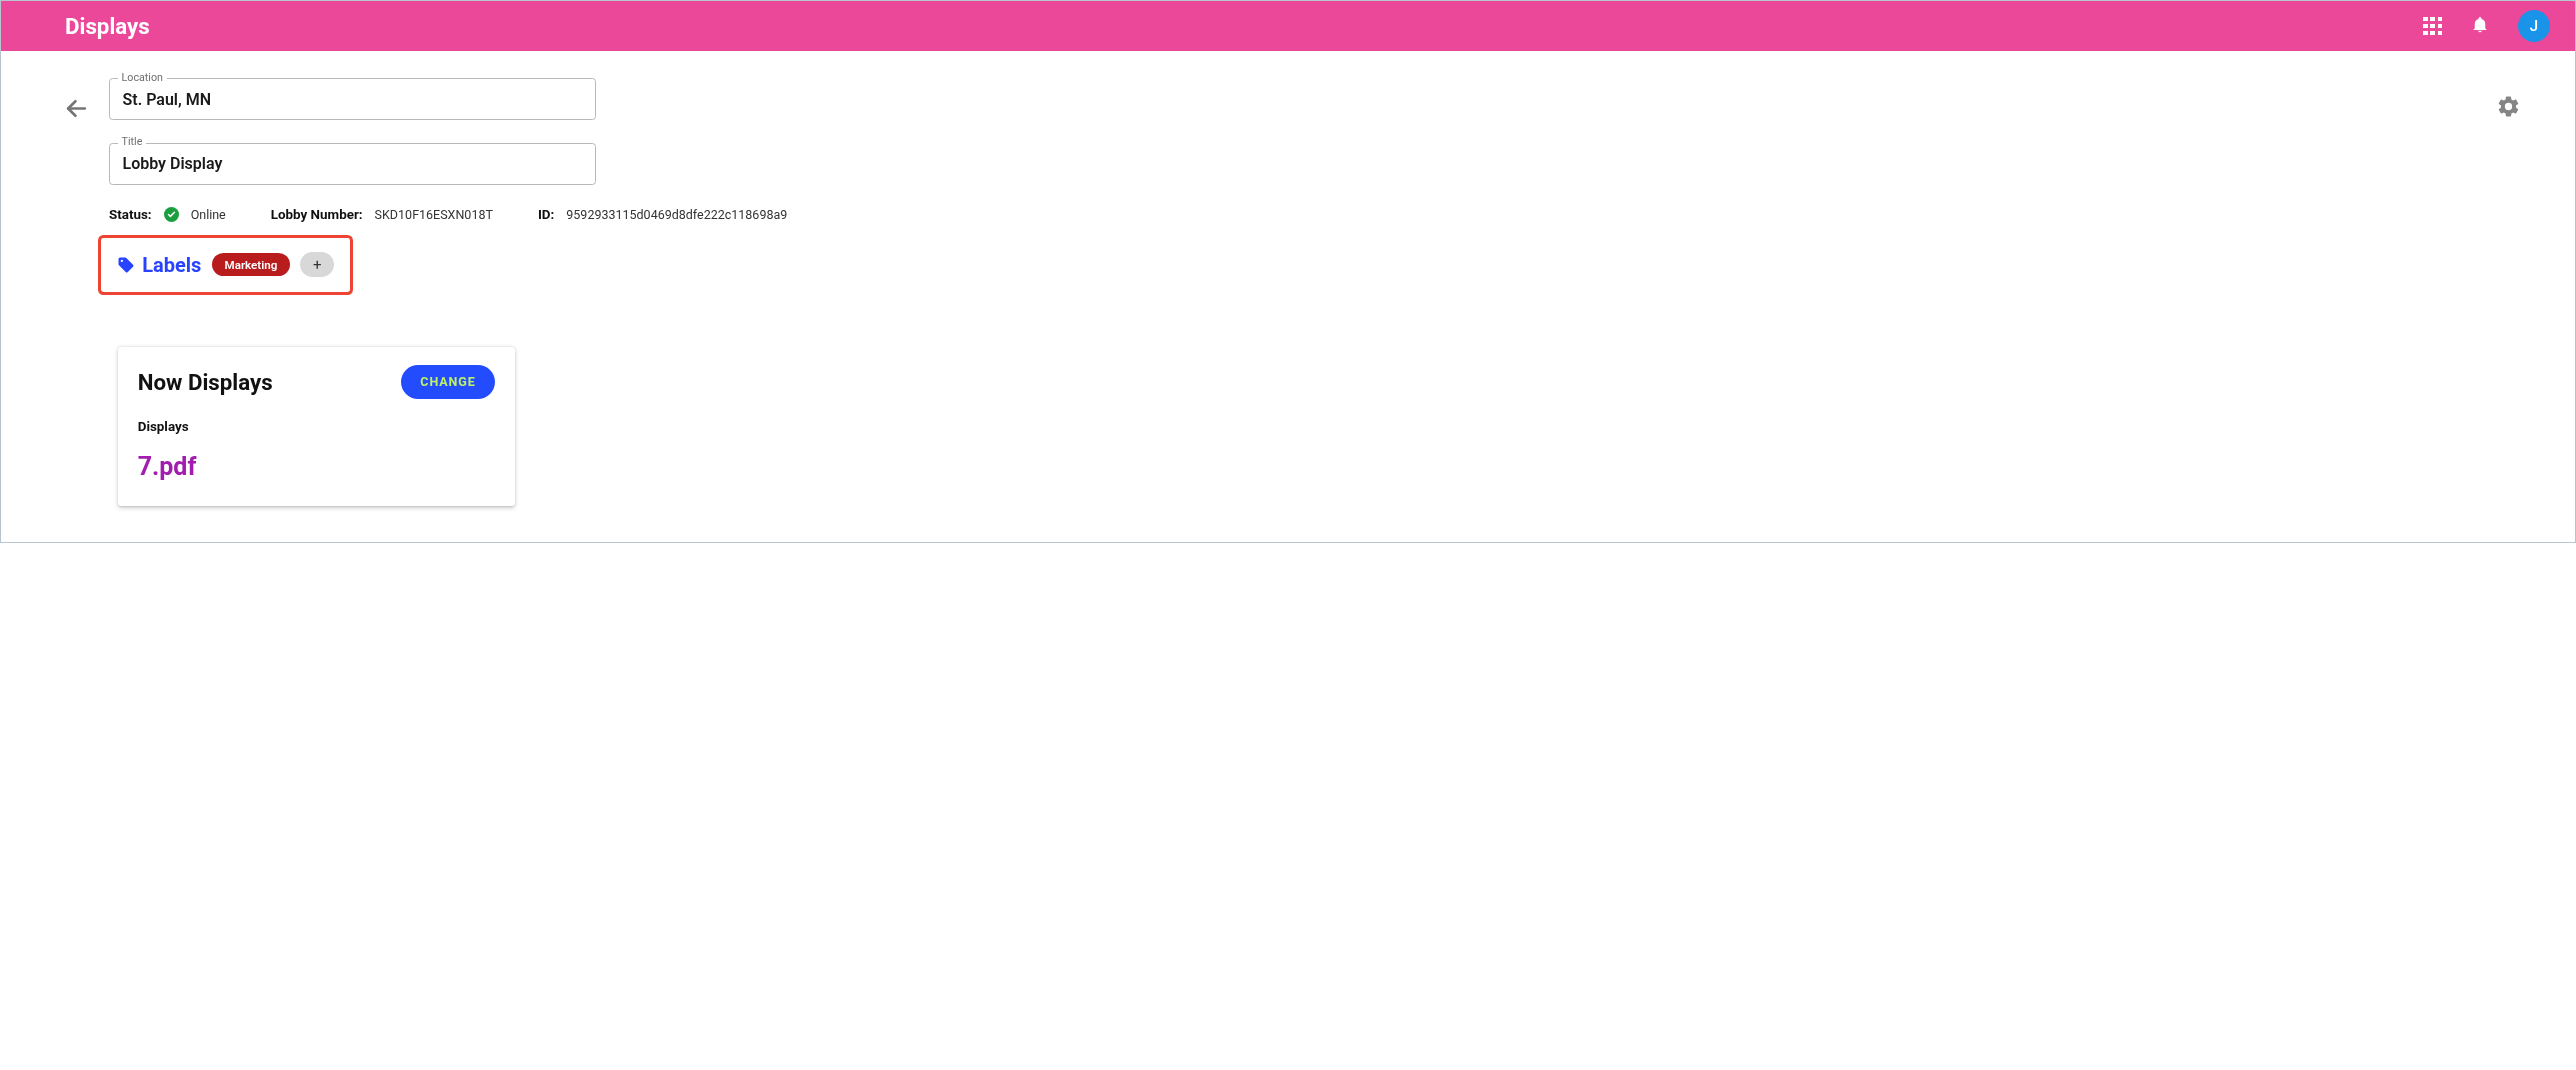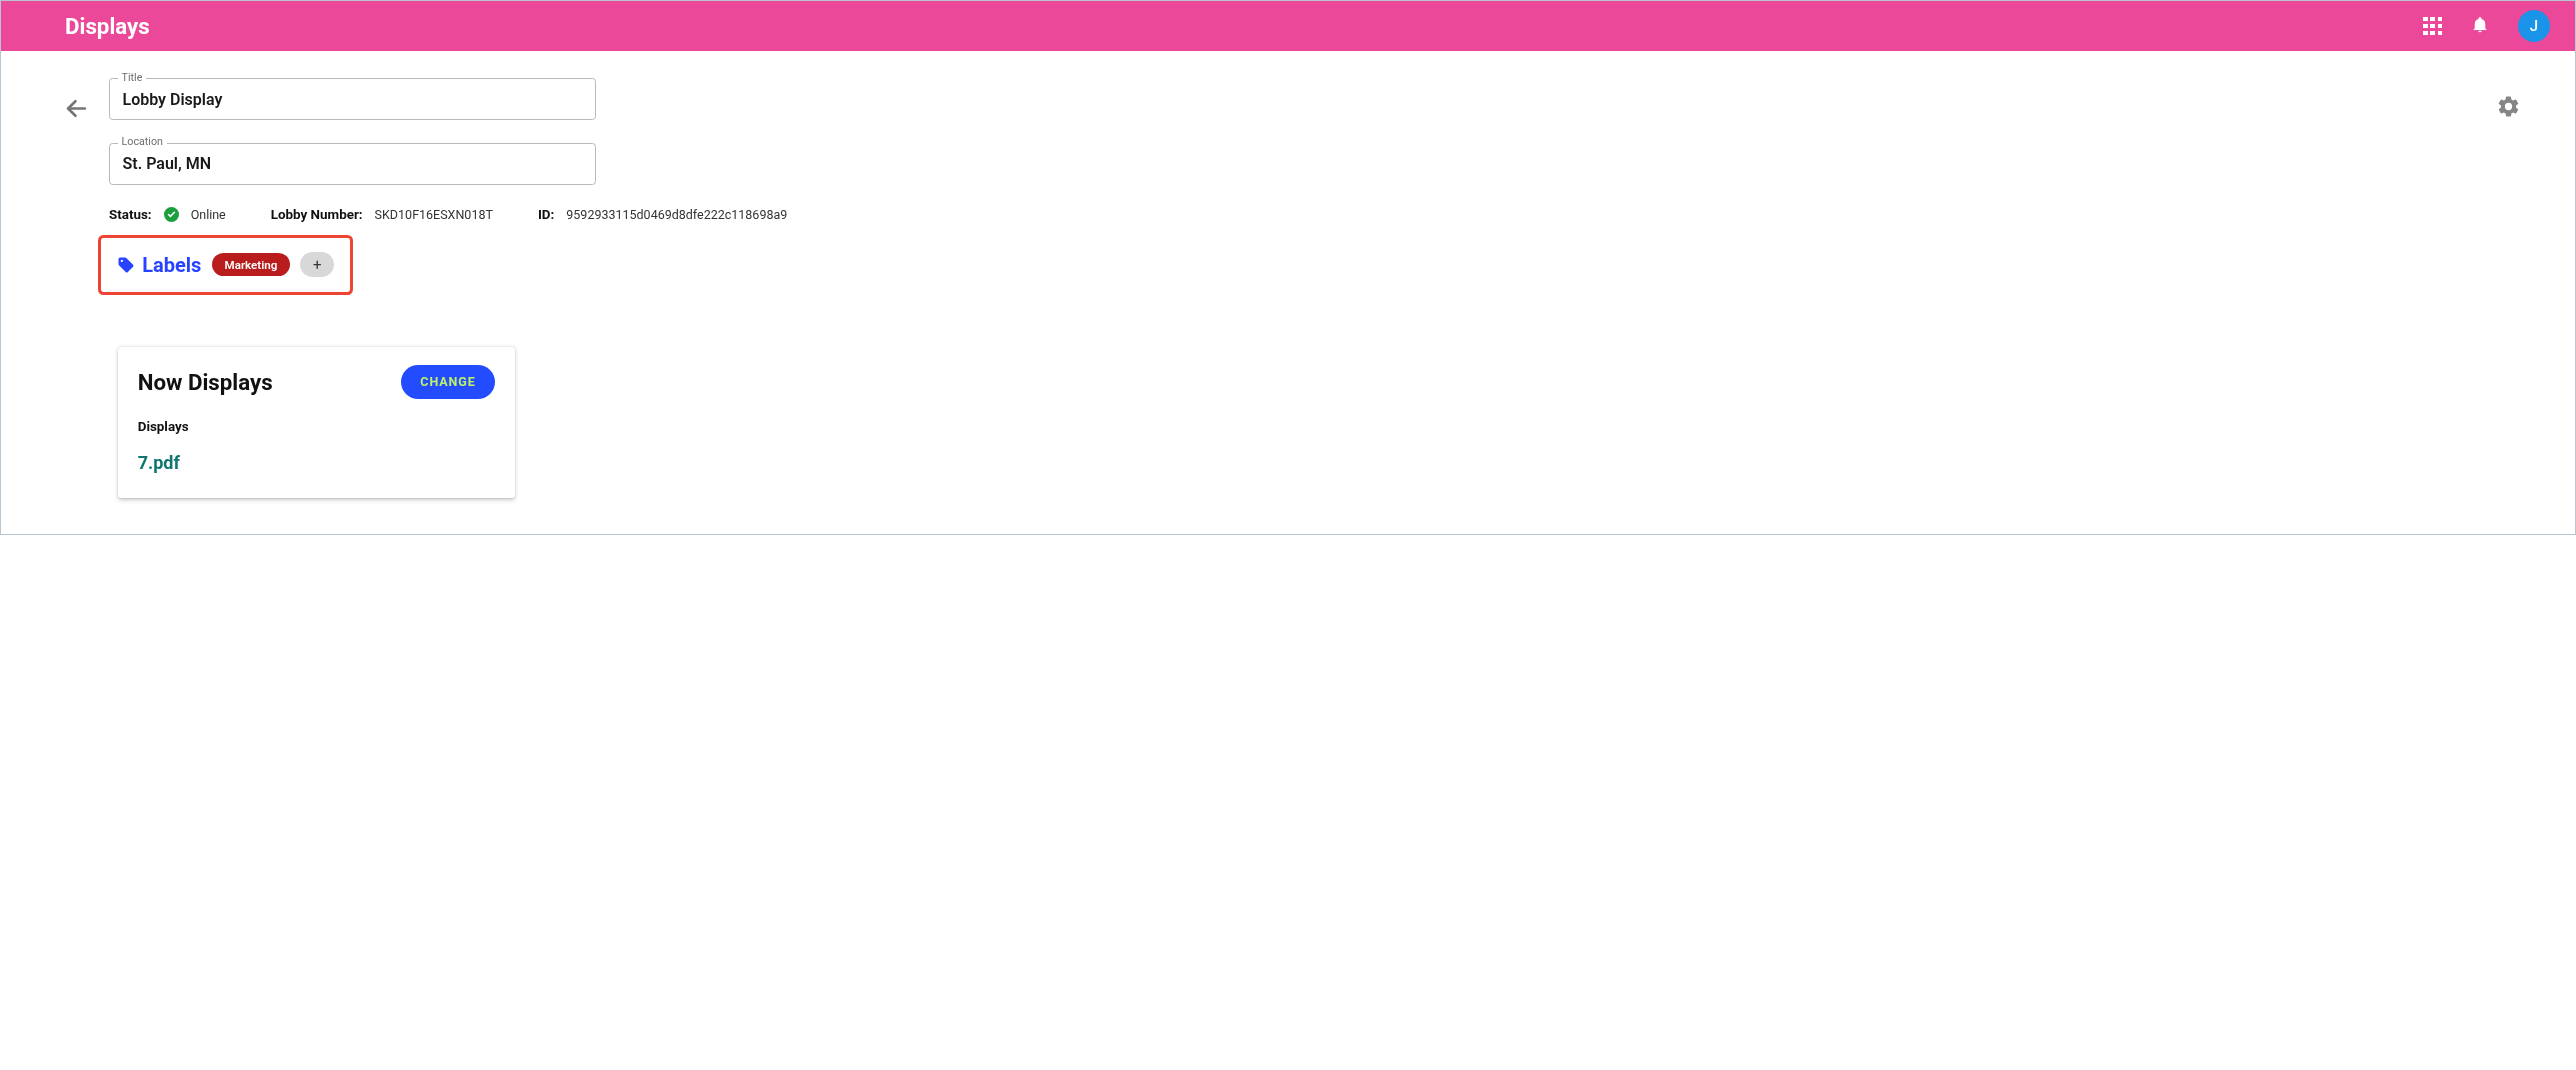--- a/index.html
+++ b/index.html
@@ -209,23 +209,23 @@
       cursor: pointer;
       font-family: inherit;
     }
     .resource-label {
       font-size: 13.4px;
       font-weight: 700;
       color: #111;
       margin-bottom: 18px;
     }
     .resource-value {
-      font-size: 18px;
-      font-weight: 700;
-      color: #0f766e;
+      font-size: 25px;
+      font-weight: 700;
+      color: #a21caf;
     }
   </style>
 </head>
 <body>
 
 <div class="topbar">
   <div class="topbar-title">Displays</div>
   <div class="topbar-right">
     <div class="apps-icon">
       <span></span>
@@ -257,26 +257,26 @@
   </div>
 
   <div class="settings-gear">
     <svg width="25" height="25" viewBox="0 0 24 24" fill="currentColor">
         <path d="M19.14 12.94a7.07 7.07 0 0 0 .05-.94 7.07 7.07 0 0 0-.05-.94l2.03-1.58a.5.5 0 0 0 .12-.64l-1.92-3.32a.5.5 0 0 0-.6-.22l-2.39.96a7.03 7.03 0 0 0-1.62-.94l-.36-2.54a.5.5 0 0 0-.5-.42h-3.84a.5.5 0 0 0-.5.42l-.36 2.54c-.58.24-1.12.55-1.62.94l-2.39-.96a.5.5 0 0 0-.6.22L2.67 8.84a.5.5 0 0 0 .12.64l2.03 1.58a7.07 7.07 0 0 0-.05.94c0 .32.02.63.05.94l-2.03 1.58a.5.5 0 0 0-.12.64l1.92 3.32c.13.22.39.31.6.22l2.39-.96c.5.39 1.04.7 1.62.94l.36 2.54c.4.24.25.42.5.42h3.84a.5.5 0 0 0 .5-.42l.36-2.54c.58-.24 1.12-.55 1.62-.94l2.39.96c.21.09.47 0 .6-.22l1.92-3.32a.5.5 0 0 0-.12-.64zM12 15.5A3.5 3.5 0 1 1 15.5 12 3.5 3.5 0 0 1 12 15.5z"></path>
       </svg>
   </div>
 
   <div class="fields">
     <div class="field">
+      <span class="field-label">Location</span>
+      <input class="field-input" type="text" value="St. Paul, MN" style="">
+    </div>
+    <div class="field">
       <span class="field-label">Title</span>
       <input class="field-input" type="text" value="Lobby Display" style="">
-    </div>
-    <div class="field">
-      <span class="field-label">Location</span>
-      <input class="field-input" type="text" value="St. Paul, MN" style="">
     </div>
   </div>
 
   <div class="meta-row">
     <div class="meta-item">
       <span class="meta-label">Status:</span>
       <span class="status-dot">
         <svg width="9" height="9" viewBox="0 0 24 24" fill="none" stroke-width="4" stroke-linecap="round" stroke-linejoin="round">
             <polyline points="20 6 9 17 4 12"></polyline>
           </svg>

